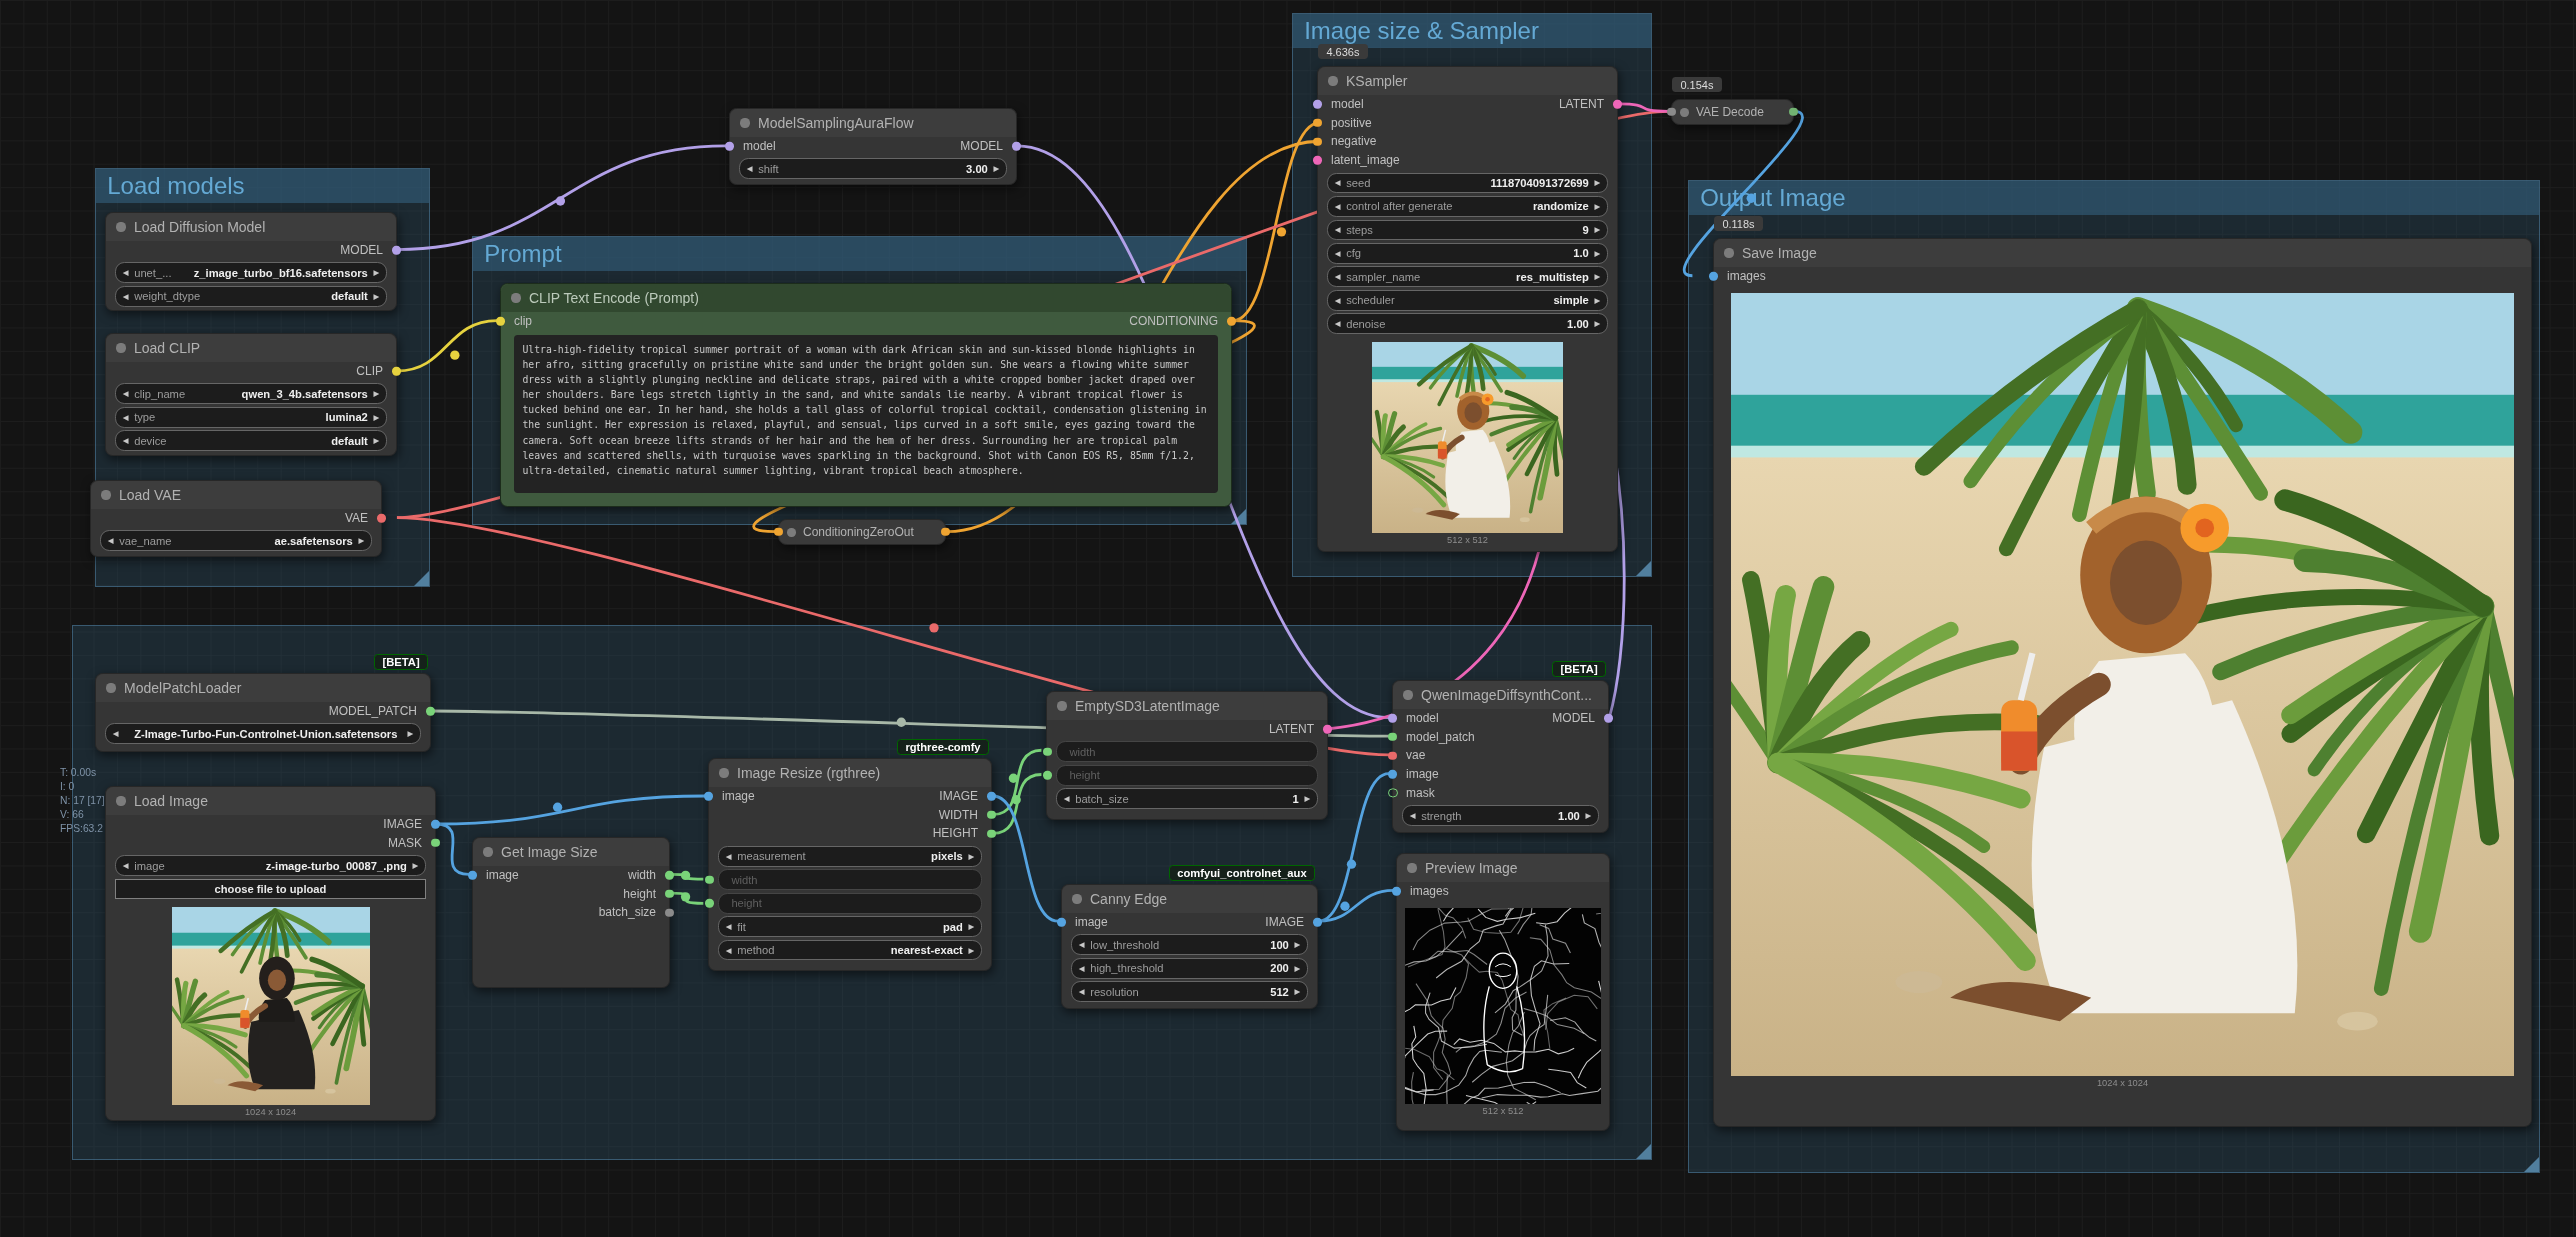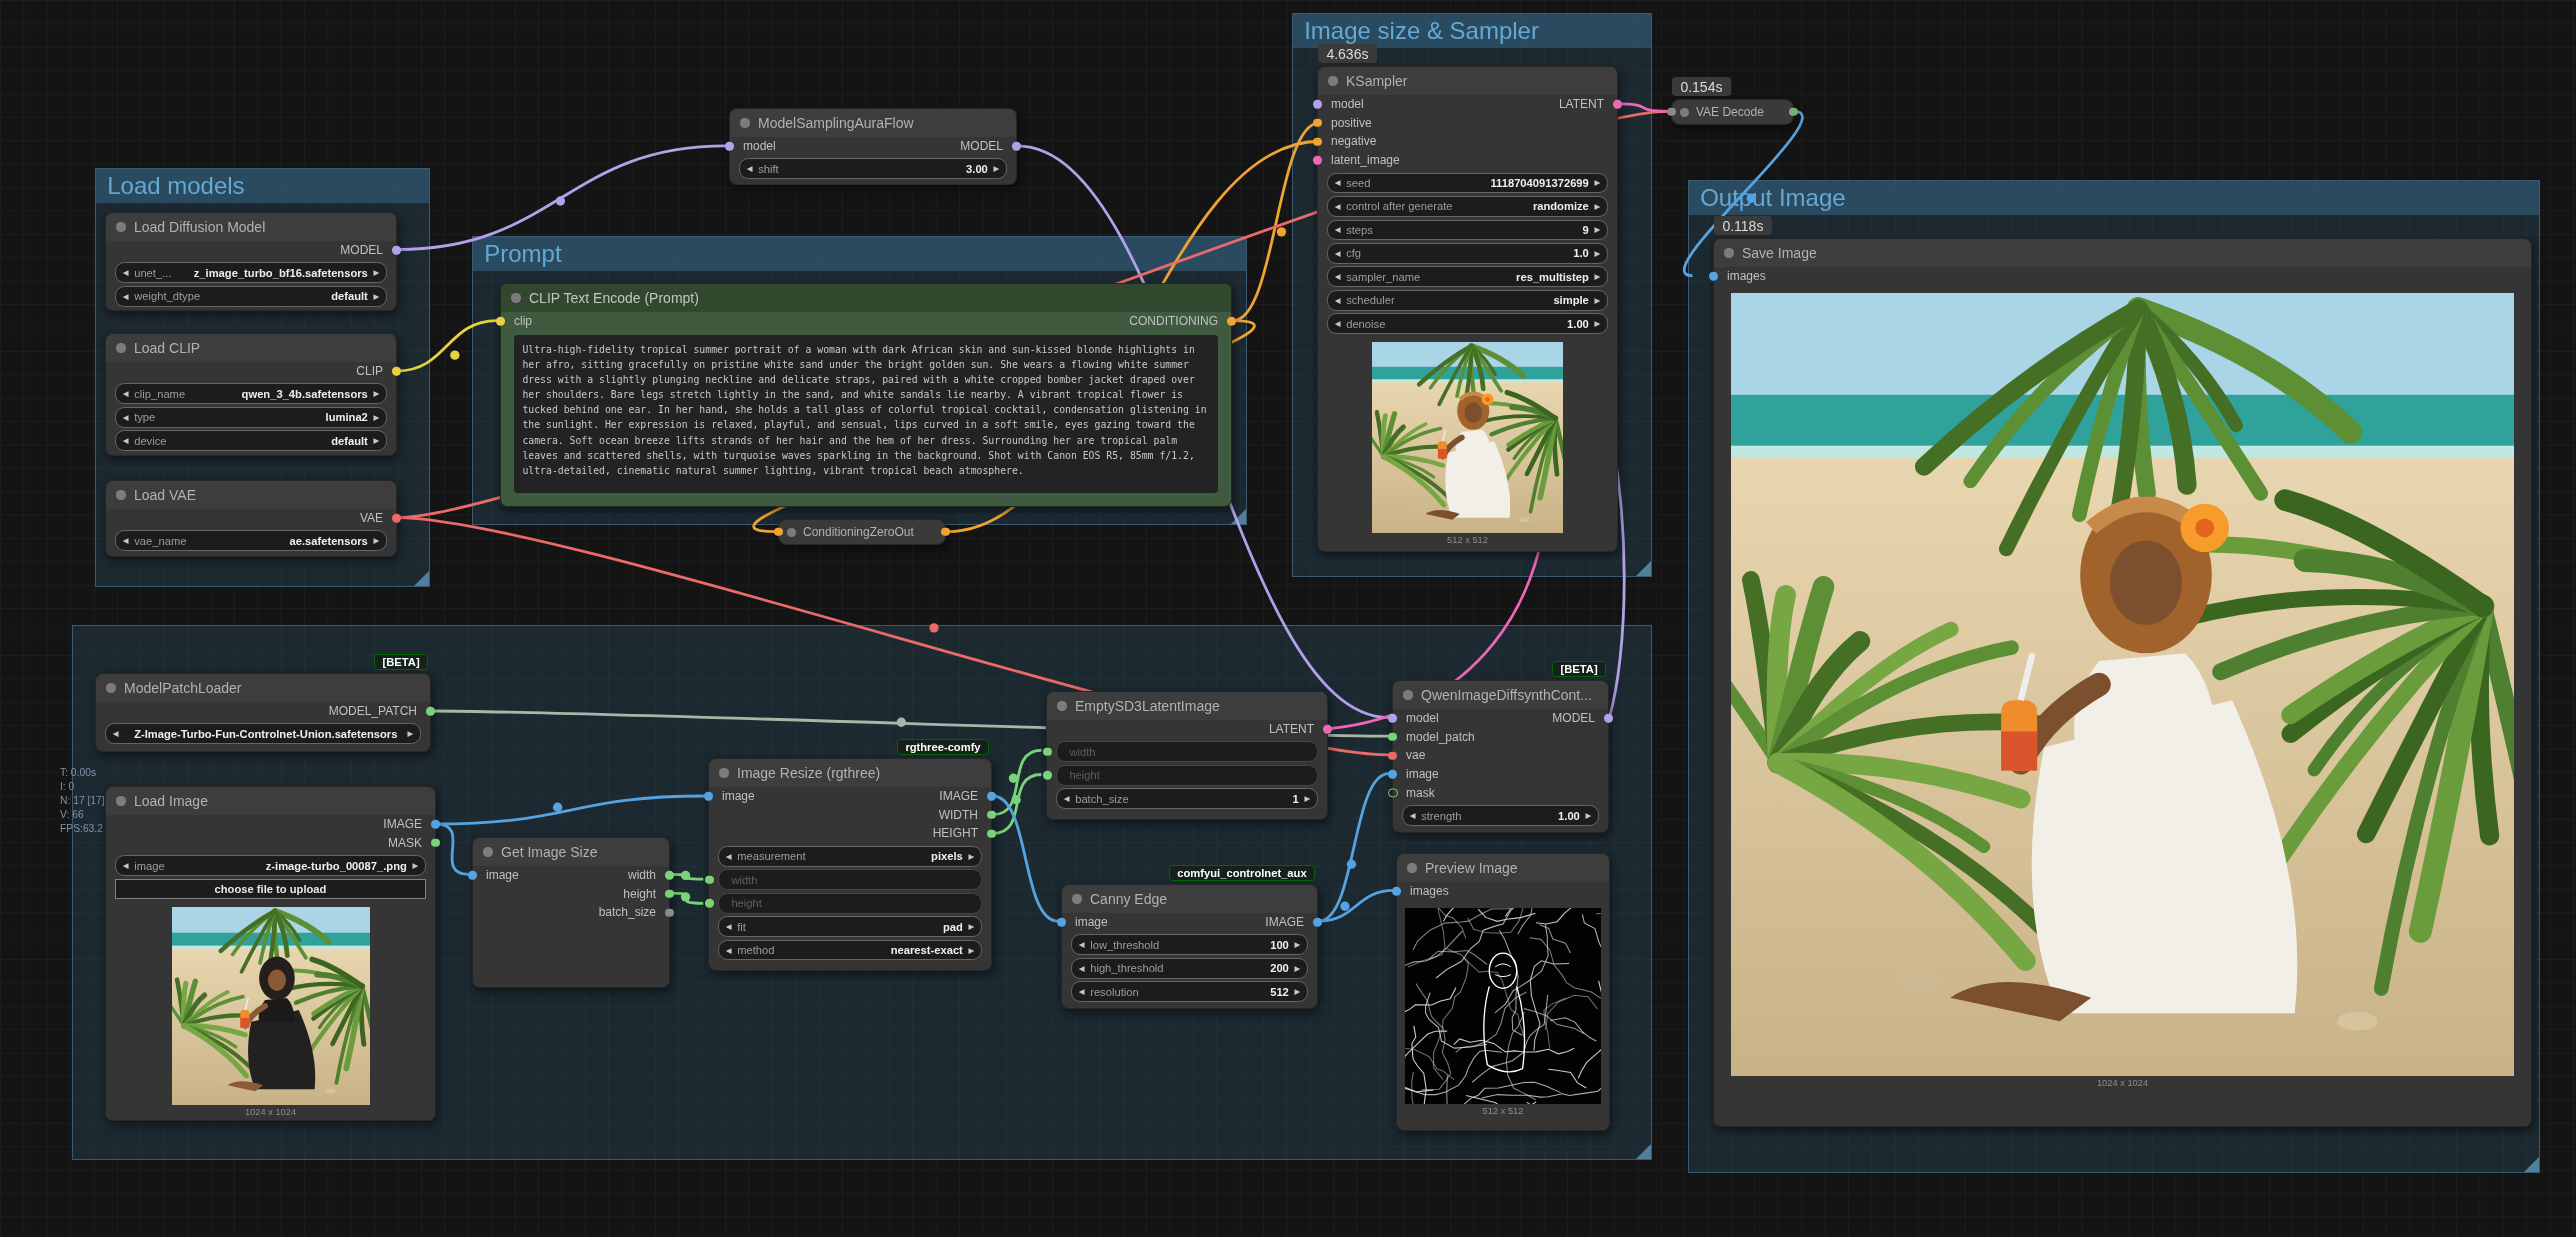--- a/index.html
+++ b/index.html
@@ -34,21 +34,21 @@
   .widget .arr{color:#c8c8c8;font-size:7.5px;flex:0 0 auto;}
   .widget .lbl{margin:0 5.6px;color:#9d9d9d;flex:0 1 auto;overflow:hidden;}
   .widget .val{flex:1 1 auto;text-align:right;color:#efefef;font-weight:bold;margin-right:5.6px;overflow:hidden;}
   .widget.dim{border-color:#454545;}
   .widget.dim .lbl{color:#5f5f5f;}
   .widget.btn{justify-content:center;border-radius:0;border:0.9px solid #808080;}
   .widget.btn .lbl{color:#e8e8e8;font-weight:bold;margin:0;}
   .widget .wdot{position:absolute;left:-14px;top:50%;width:8.4px;height:8.4px;border-radius:50%;transform:translateY(-50%);}
   .tarea{position:absolute;left:13px;right:13px;background:#232323;border-radius:3.7px;color:#c9c9c9;
     font:9.8px/1.55 "DejaVu Sans Mono",monospace;padding:6.5px 8.4px;overflow:hidden;}
-  .badge{position:absolute;top:-23.4px;left:0;background:#3a3a3a;color:#dcdcdc;font-size:14px;padding:1.9px 8.4px;border-radius:3.7px;white-space:nowrap;}
+  .badge{position:absolute;top:-23.4px;left:0;background:#3a3a3a;color:#dcdcdc;font-size:11px;padding:1.9px 8.4px;border-radius:3.7px;white-space:nowrap;}
   .tag{position:absolute;top:-19.6px;right:1.9px;background:#15211a;color:#fff;font-weight:bold;font-size:11.2px;padding:0.9px 7.5px;border-radius:3.7px;border:0.9px solid #060;white-space:nowrap;}
   .nimg{position:relative;margin:7.5px auto 0;background:#000;overflow:hidden;}
   .nimg svg{display:block;width:100%;height:100%;}
   .imgcap{text-align:center;color:#8d8d8d;font-size:9.3px;margin-top:1.9px;}
 </style>
 </head>
 <body>
 
 <div id="canvas">
     <div class="group" style="left: 95px; top: 168px; width: 333px; height: 417px;">
@@ -147,21 +147,21 @@
         <span class="val">lumina2</span>
         <span class="arr">▶</span>
       </div>
       <div class="widget">
         <span class="arr">◀</span>
         <span class="lbl">device</span>
         <span class="val">default</span>
         <span class="arr">▶</span>
       </div>
     </div>
-    <div class="node" style="left: 105px; top: 480px; width: 290px; height: 75px;">
+    <div class="node" style="left: 90px; top: 480px; width: 290px; height: 75px;">
       <div class="node-title"><span class="tdot"></span><span>Load VAE</span></div>
       <div class="srow">
         <span></span>
         <span>VAE</span>
         <span class="sdot dout" style="background: rgb(234, 106, 106);"></span>
       </div>
       <div class="widget">
         <span class="arr">◀</span>
         <span class="lbl">vae_name</span>
         <span class="val">ae.safetensors</span>

